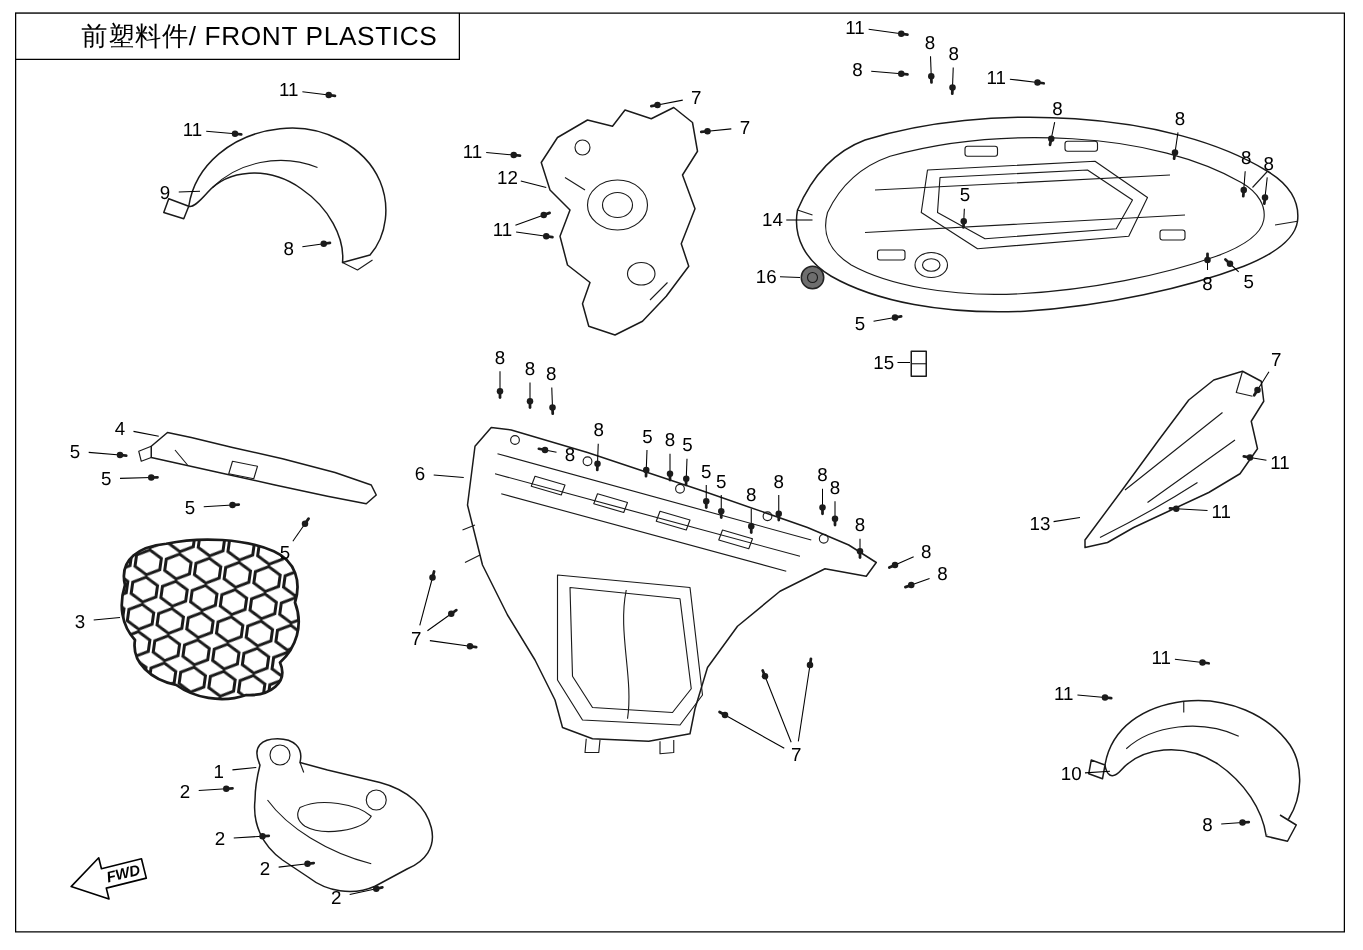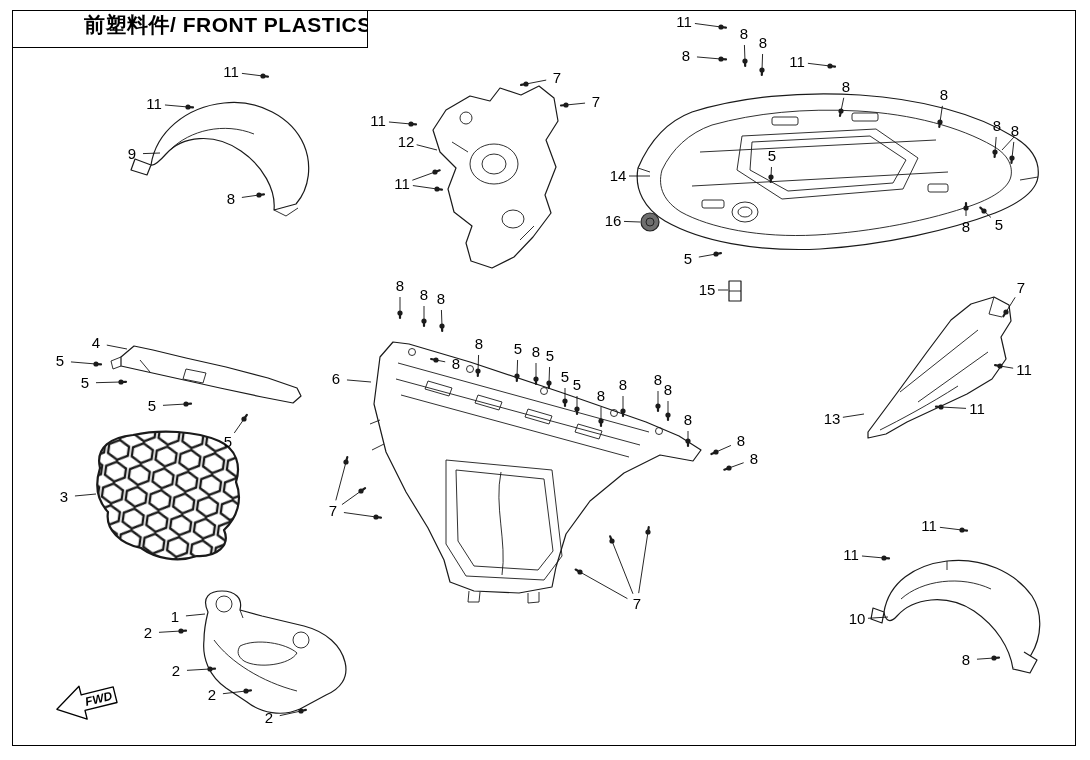--- a/index.html
+++ b/index.html
@@ -2,22 +2,22 @@
 <html><head>
 <meta charset="utf-8">
 <style>
   html,body{margin:0;padding:0;background:#fff;}
   .page{position:relative;width:1090px;height:760px;background:#fff;
         font-family:"Liberation Sans",sans-serif;overflow:hidden;color:#000;}
   .frame{position:absolute;left:12px;top:10px;width:1064px;height:736px;
          border:1.5px solid #000;box-sizing:border-box;}
   .title-box{position:absolute;left:12px;top:10px;width:356px;height:38px;
          border:1.5px solid #000;background:#fff;box-sizing:border-box;
-         display:flex;padding-left:71px;
-         font-size:21px;font-weight:bold;letter-spacing:.5px;white-space:nowrap;overflow:hidden;}
+         display:flex;align-items:center;padding-left:52px;
+         font-size:21px;font-weight:normal;letter-spacing:.5px;white-space:nowrap;overflow:hidden;}
   svg.diagram{position:absolute;left:0;top:0;}
   .part{fill:#fff;stroke:#1a1a1a;stroke-width:1.2;stroke-linejoin:round;}
   .detail{fill:none;stroke:#1a1a1a;stroke-width:.9;stroke-linejoin:round;}
   .mesh-part{fill:url(#mesh);stroke:#1a1a1a;stroke-width:2.2;stroke-linejoin:round;}
   .callout-num{font-family:"Liberation Sans",sans-serif;font-size:15px;fill:#000;text-anchor:middle;}
   .leader{stroke:#000;stroke-width:.85;}
   .screw-head{fill:#1b1b1b;stroke:none;}
   .screw-stem{stroke:#1b1b1b;stroke-width:2.2;stroke-linecap:round;}
   .fwd-shape{fill:#fff;stroke:#000;stroke-width:1.3;stroke-linejoin:round;}
   .fwd-text{font-family:"Liberation Sans",sans-serif;font-size:12px;font-weight:bold;

